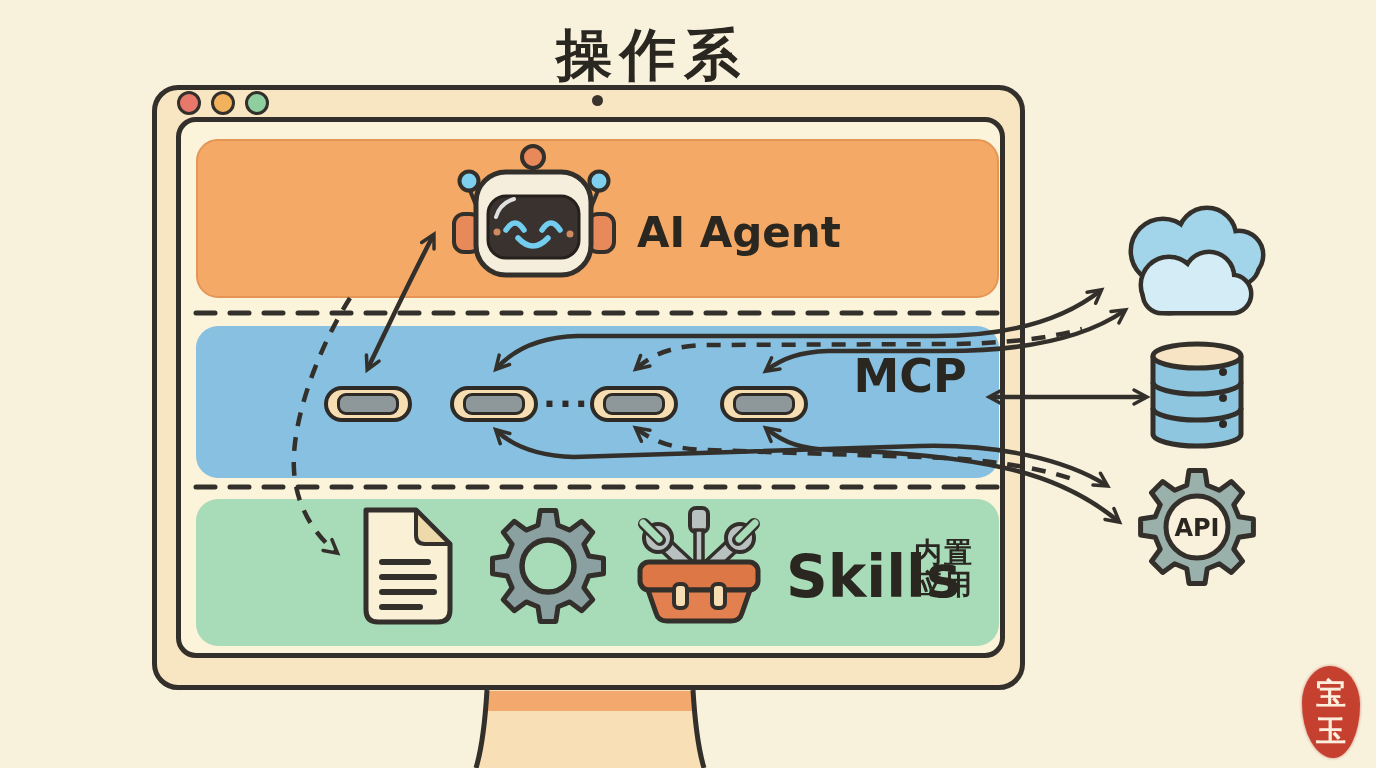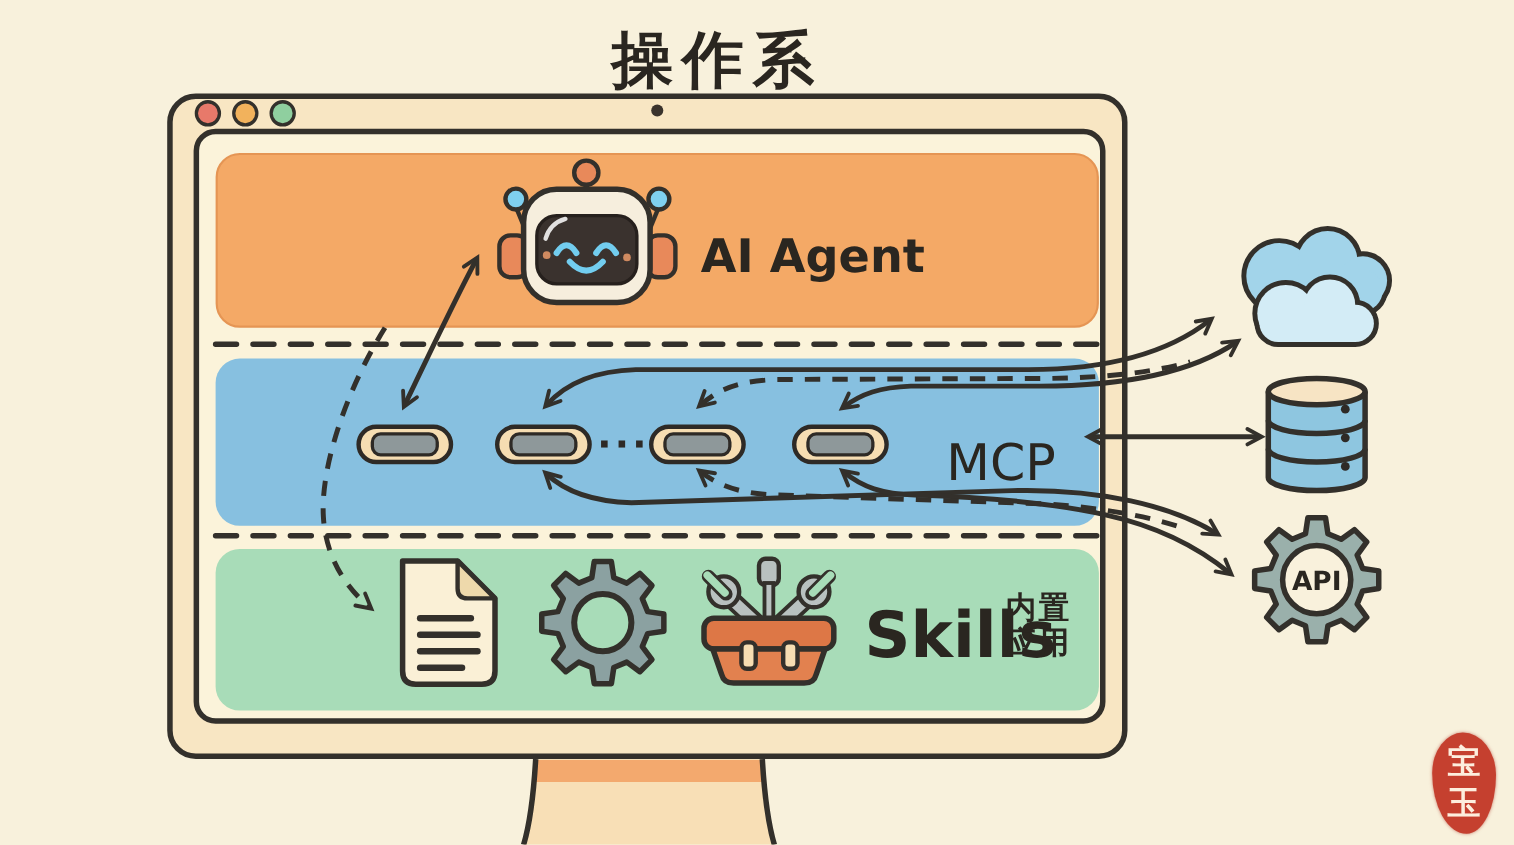--- a/index.html
+++ b/index.html
@@ -13,21 +13,21 @@
   .band-agent{background:#f4a966;border:2px solid #e59554;}
   .band-mcp{background:#87c0e0;}
   .band-skills{background:#a8dcb8;}
   .tl-dot{width:18px;height:18px;border-radius:50%;border:3px solid #33302b;}
   .camera{width:11px;height:11px;border-radius:50%;background:#3a332c;}
   .pill{width:88px;height:36px;background:#f6ddb2;border:4px solid #2e2a26;border-radius:18px;
         display:flex;align-items:center;justify-content:center;}
   .pill-inner{width:56px;height:16px;background:#8e989a;border:3px solid #2e2a26;border-radius:9px;}
   .lbl-big{font-size:42px;font-weight:bold;white-space:nowrap;}
   .mcp-block{width:190px;text-align:center;line-height:1.05;}
-  .mcp-main{font-size:46px;font-weight:normal;margin-top:44px;}
+  .mcp-main{font-size:46px;font-weight:bold;}
   .mcp-sub{font-size:27px;font-weight:bold;margin-top:4px;letter-spacing:1px;}
   .skills-lbl{font-size:58px;font-weight:bold;}
   .skills-sub{font-size:28px;font-weight:bold;line-height:1.15;letter-spacing:2px;text-align:right;}
   .dots{font-size:34px;font-weight:bold;letter-spacing:3px;color:#2e2a26;}
   .seal{width:58px;height:92px;background:#c5402f;border-radius:48% 52% 46% 54%/40% 42% 58% 60%;
         display:flex;flex-direction:column;align-items:center;justify-content:center;
         color:#fdeede;font-size:30px;font-weight:bold;line-height:1.25;box-shadow:0 0 3px rgba(170,40,30,.6);}
   svg{overflow:visible;}
   .noptr{pointer-events:none;}
 </style>

